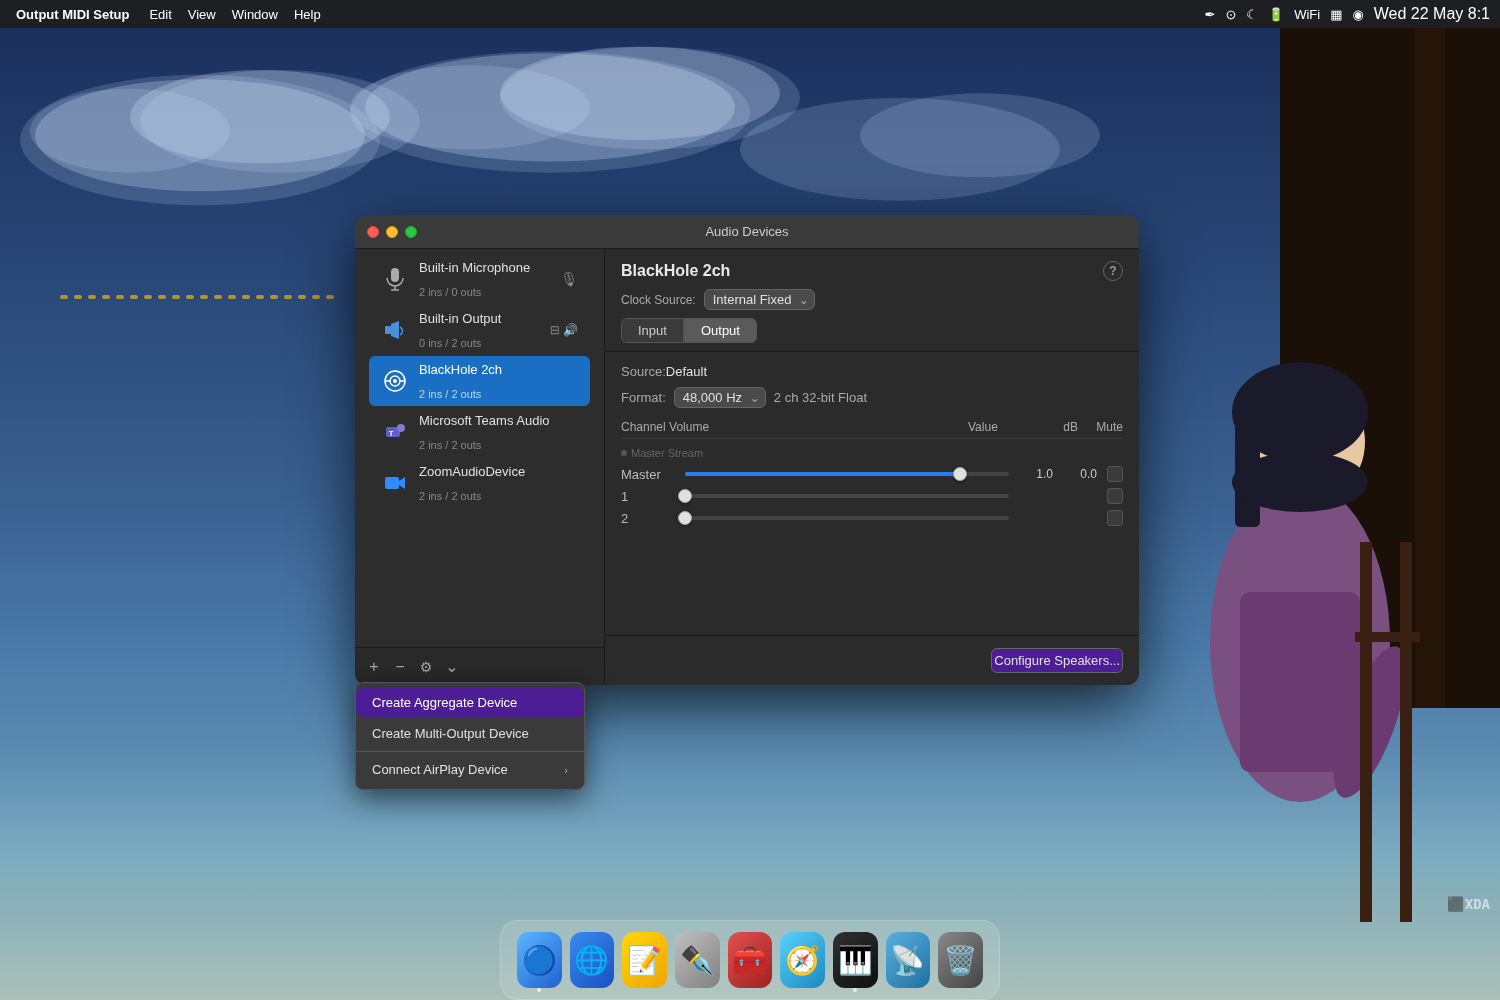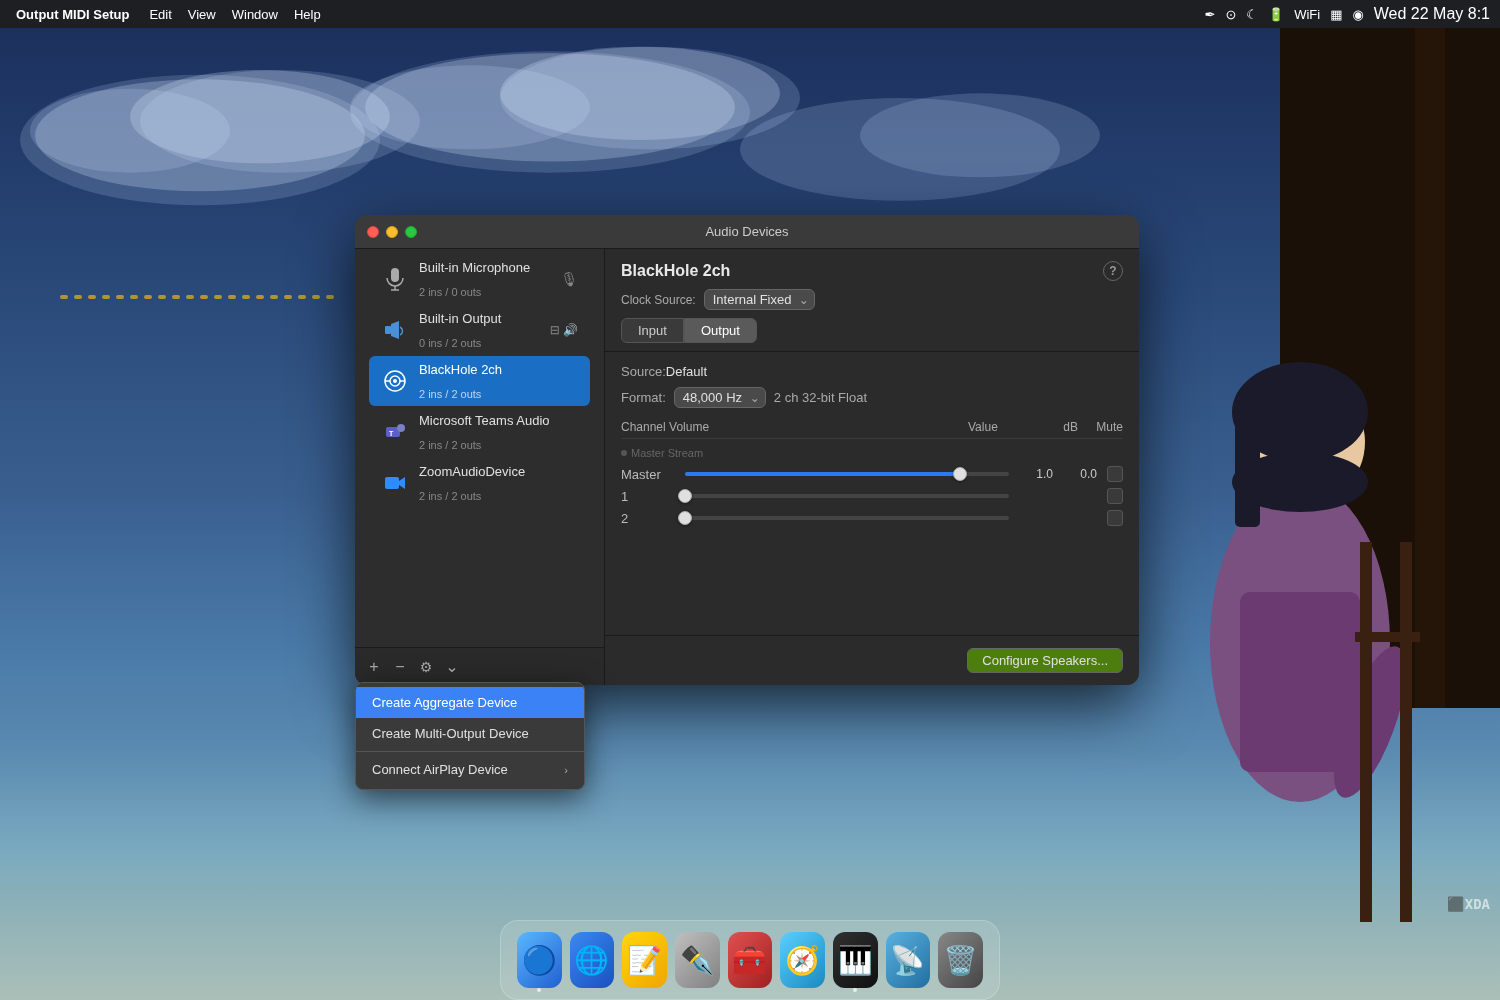--- a/index.html
+++ b/index.html
@@ -457,26 +457,26 @@
     }
 
     
     .detail-footer {
       padding: 12px 16px;
       display: flex;
       justify-content: flex-end;
       border-top: 1px solid #1a1a1a;
     }
     .configure-btn {
-      background: #4d7c0f;
+      background: #4c1d95;
       border: 1px solid #666;
       border-radius: 6px;
       color: #e0e0e0;
       font-size: 13px;
-      padding: 4px 14px;
+      padding: 4px 2px;
       cursor: pointer;
     }
 
     
     .dropdown-popup {
       position: absolute;
       top: 682px;
       left: 355px;
       width: 230px;
       background: #3a3a3a;
@@ -490,22 +490,23 @@
     .dropdown-item {
       padding: 8px 16px;
       font-size: 13px;
       color: #e0e0e0;
       cursor: pointer;
       display: flex;
       align-items: center;
       justify-content: space-between;
     }
     .dropdown-item.highlighted {
-      background: #3b82f6;
+      background: #4c1d95;
       color: #fff;
+      border-radius: 9px;
     }
     .dropdown-separator {
       height: 1px;
       background: #555;
       margin: 2px 0;
     }
     .dropdown-chevron {
       color: #aaa;
       font-size: 11px;
     }

